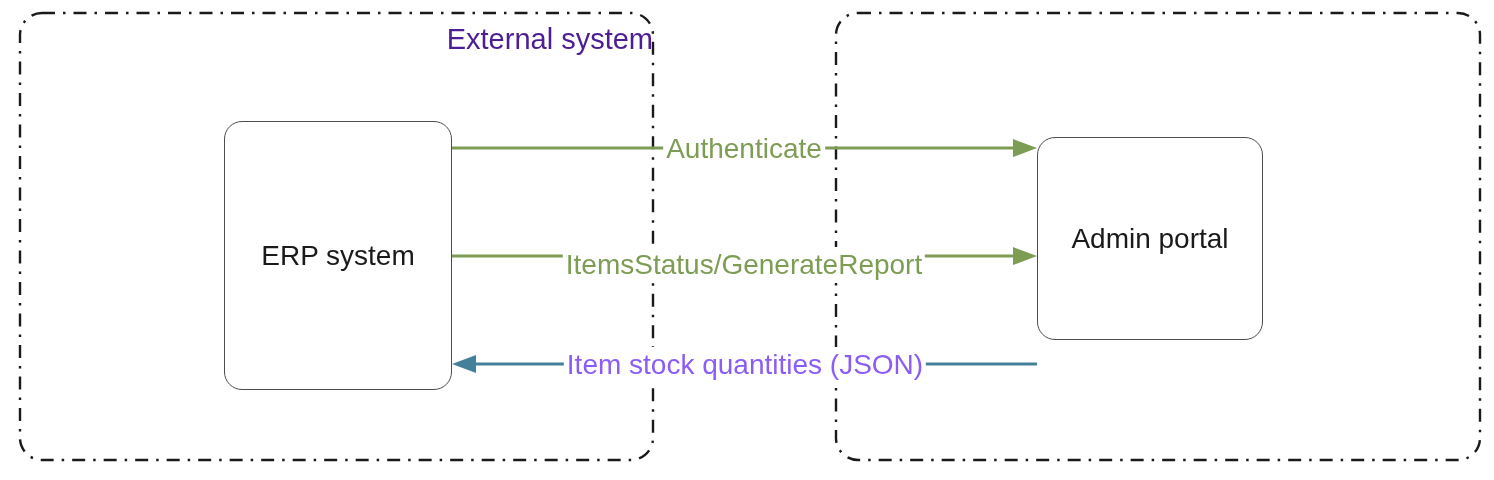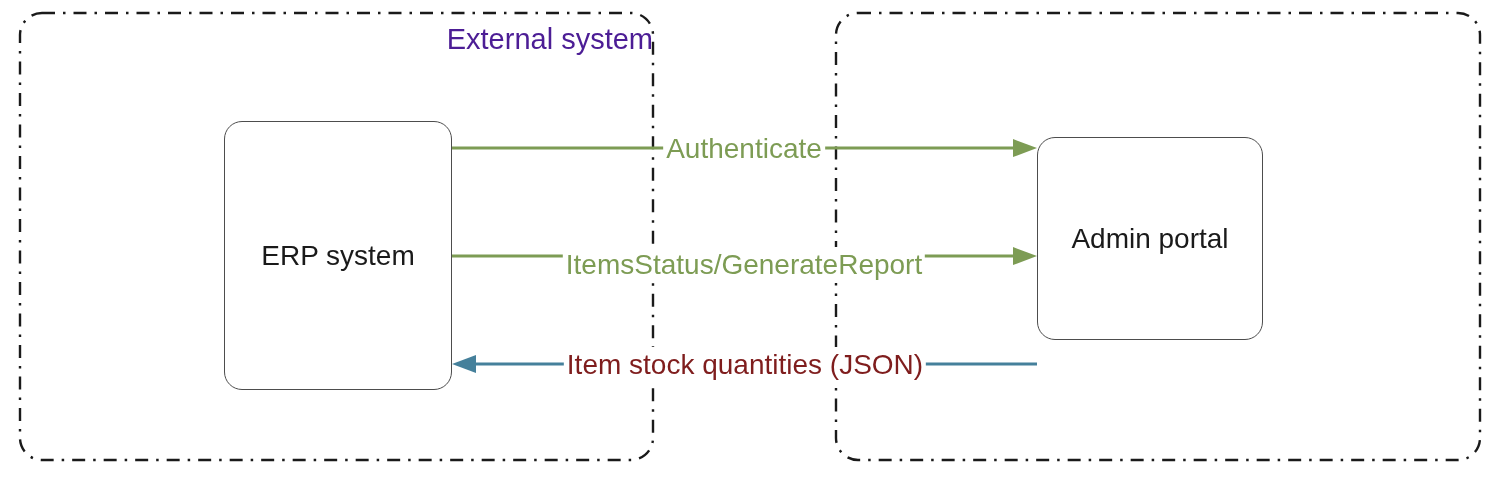--- a/index.html
+++ b/index.html
@@ -84,15 +84,15 @@
   </div>
 
   <div class="node" style="left:1037px; top:137px; width:226px; height:203px;">
     <span>Admin portal</span>
   </div>
 
   <div class="edge-label" style="left: 744px; top: 149px; color: rgb(125, 156, 84);">Authenticate</div>
 
   <div class="edge-label" style="left: 744px; top: 265px; color: rgb(125, 156, 84);">ItemsStatus/GenerateReport</div>
 
-  <div class="edge-label" style="left: 745px; top: 365px; color: #7f1d1d;">Item stock quantities (JSON)</div>
+  <div class="edge-label" style="left: 745px; top: 365px; color: #8b5cf6;">Item stock quantities (JSON)</div>
 
 </div>
 
 </body></html>

